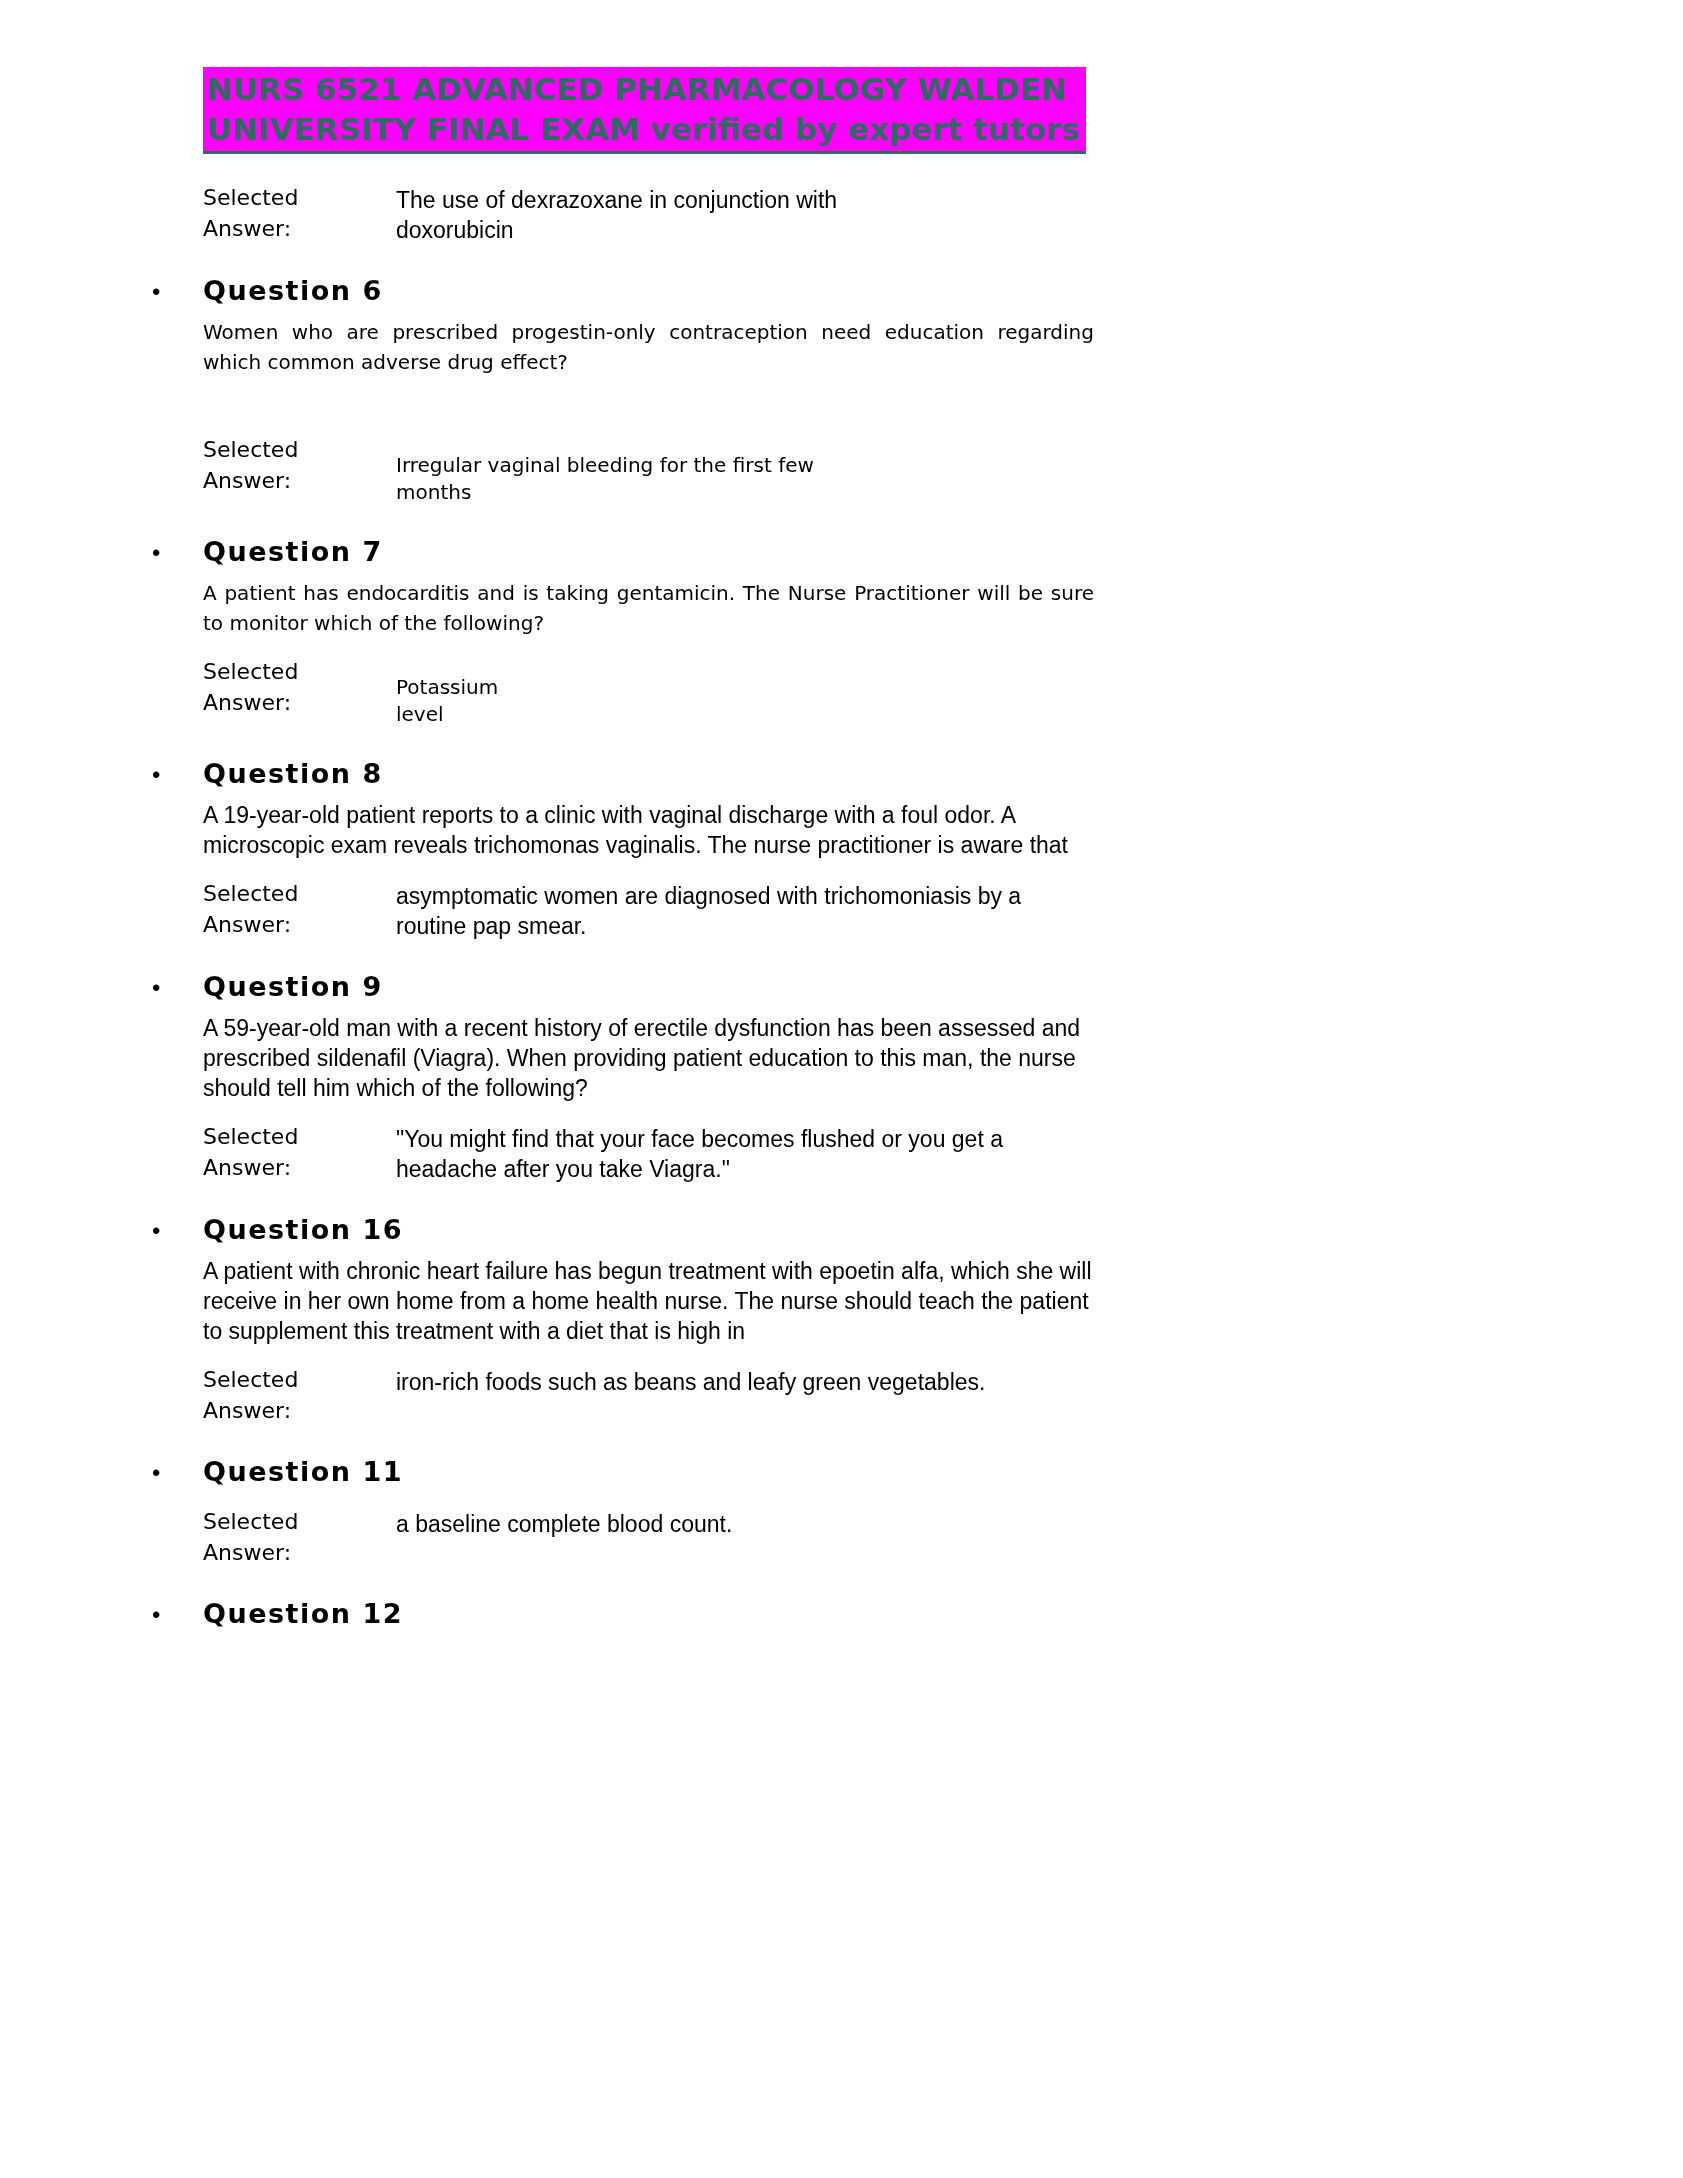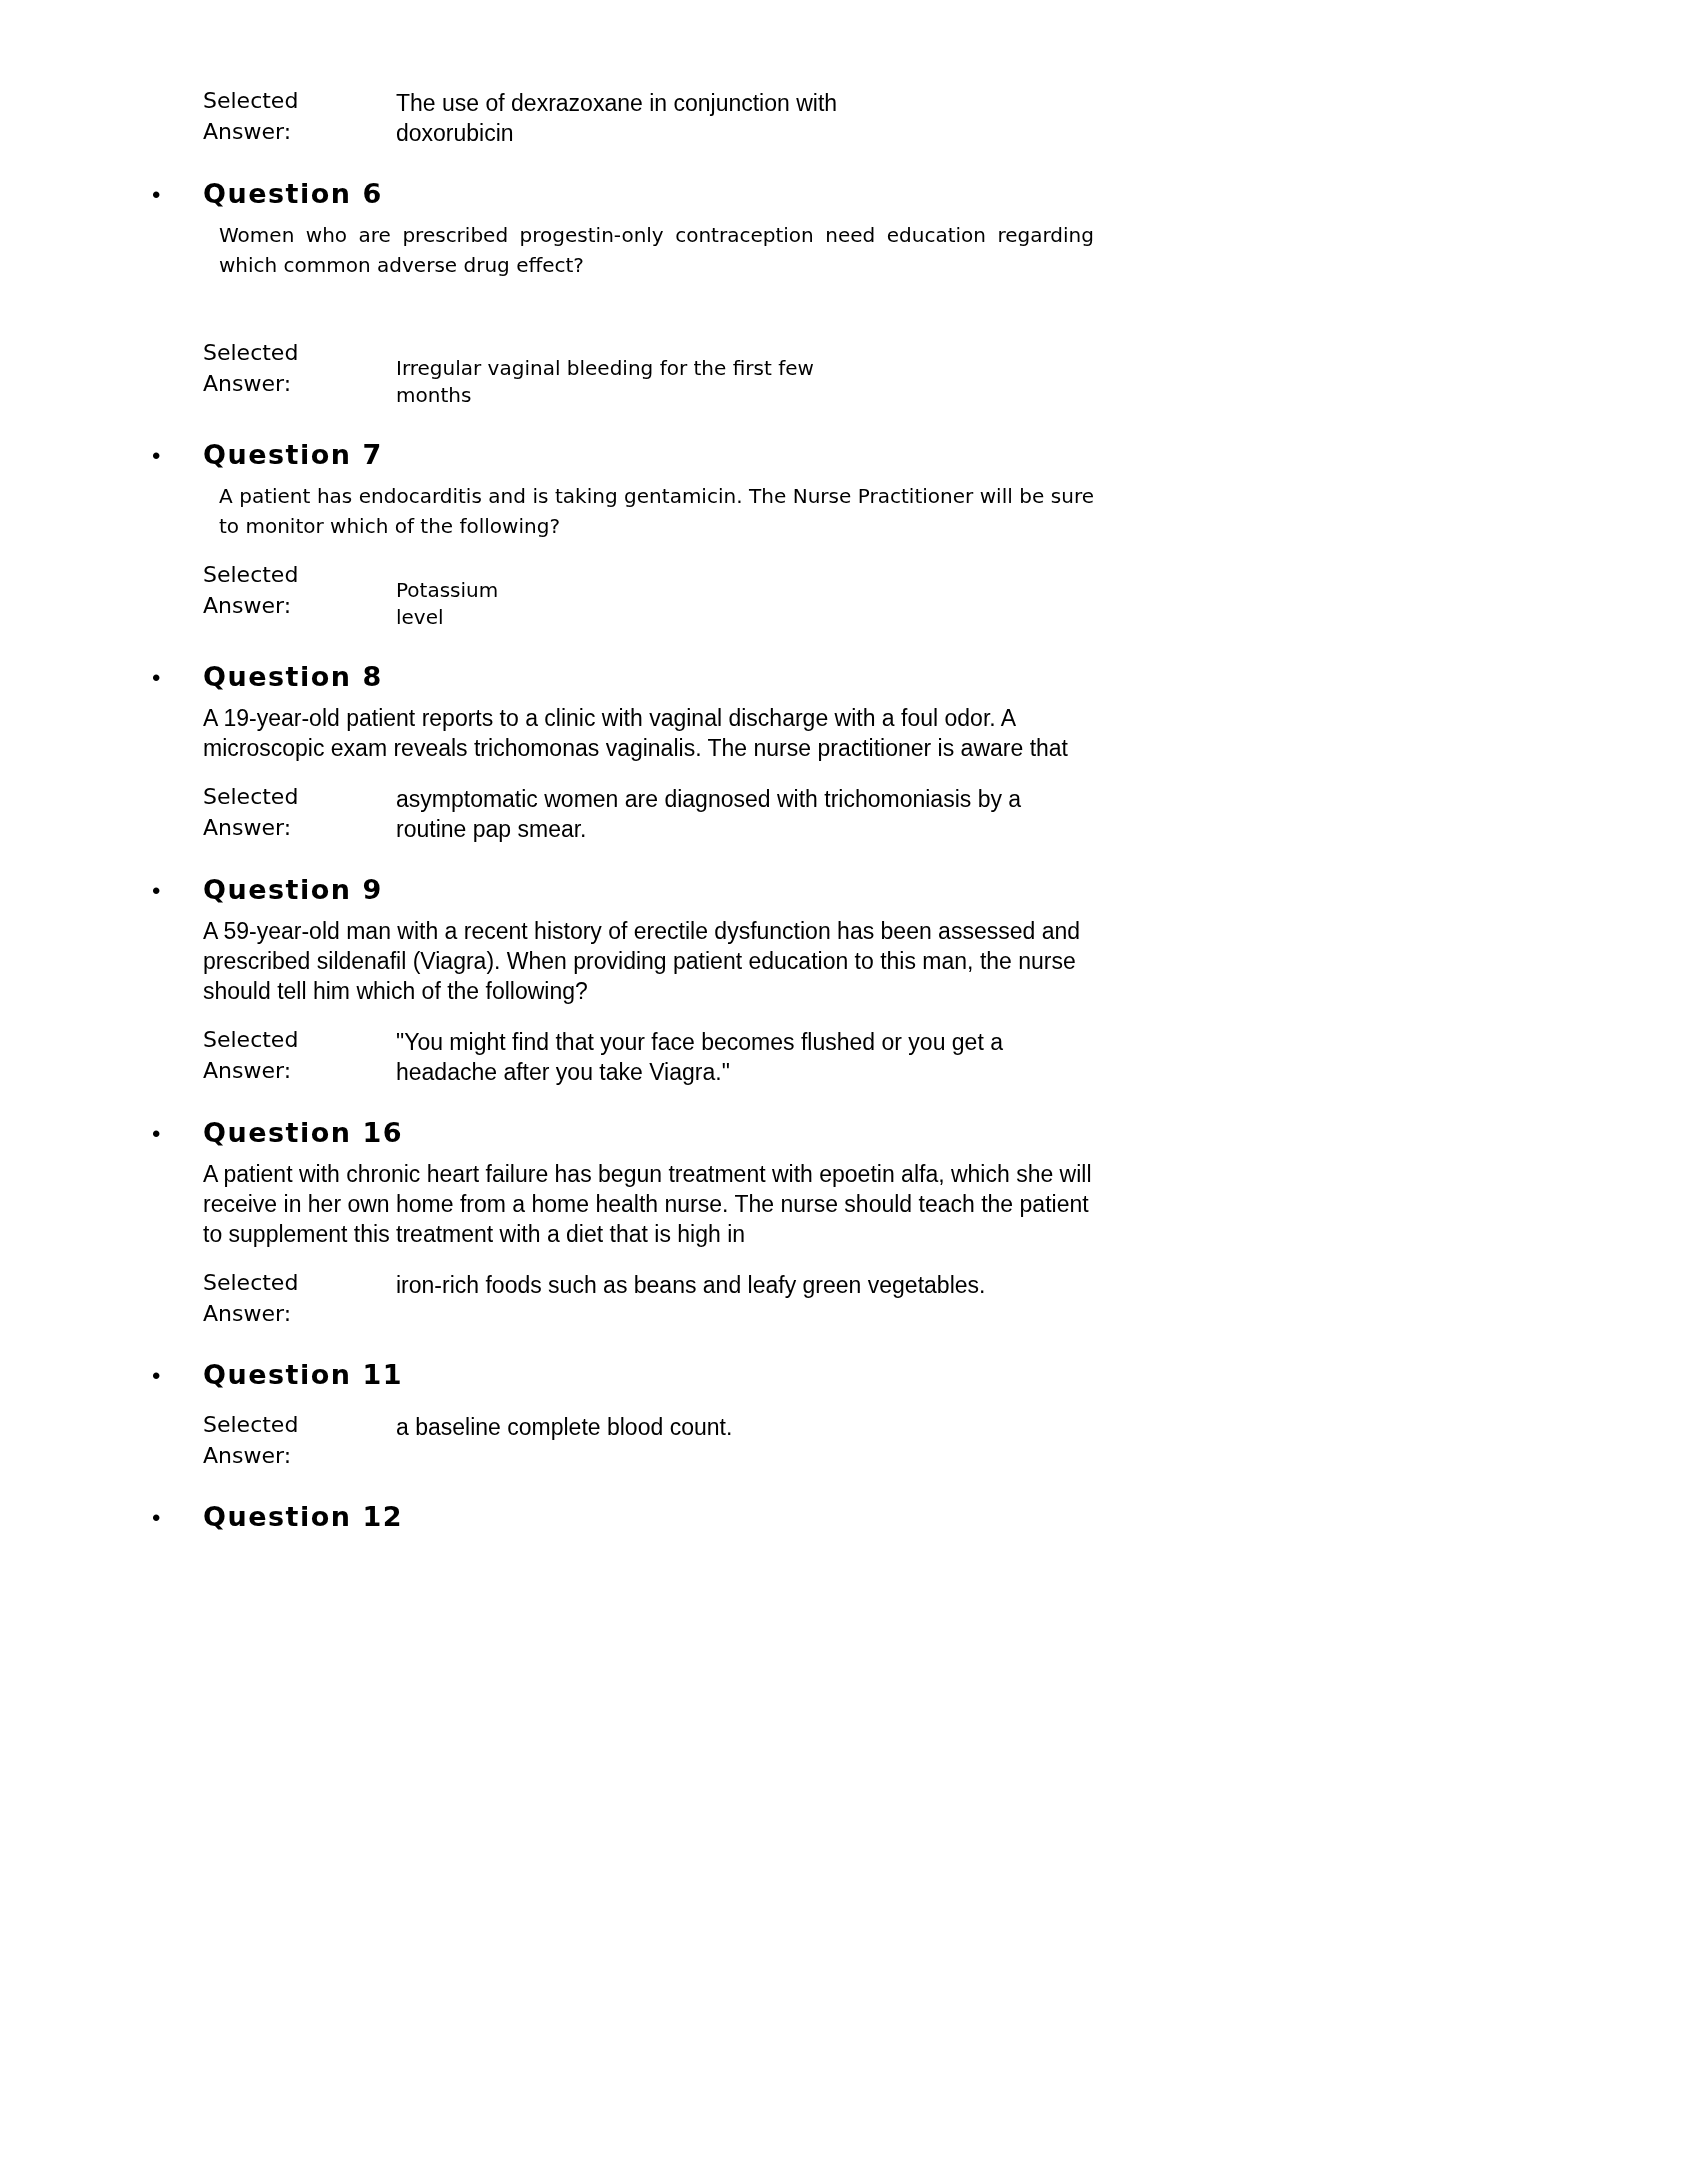--- a/index.html
+++ b/index.html
@@ -36,21 +36,20 @@
   .para {
     font-size: 23px;
     line-height: 30px;
     font-family: "Liberation Sans", sans-serif;
   }
   .para.wide {
     font-family: "DejaVu Sans", sans-serif;
     font-size: 20px;
     line-height: 30px;
     text-align: justify;
-    margin-left: 16px;
   }
   
   .answer-row {
     display: flex;
     align-items: flex-start;
     margin-top: 18px;
   }
   .answer-row .label {
     flex: 0 0 193px;
     width: 193px;
@@ -99,20 +98,24 @@
     line-height: 32px;
   }
   .q-block { margin-top: 4px; }
 </style>
 </head>
 <body>
 
 <div class="page">
   <div class="content">
 
+    <h1 class="title">
+      <span class="tline">NURS 6521 ADVANCED PHARMACOLOGY WALDEN</span>
+      <span class="tline">UNIVERSITY FINAL EXAM verified by expert tutors</span>
+    </h1>
 
 
     <div class="answer-row">
       <div class="label">
         <span>Selected</span><br>
         <span>Answer:</span>
       </div>
       <div class="answer w470">The use of dexrazoxane in conjunction with doxorubicin</div>
     </div>
 

